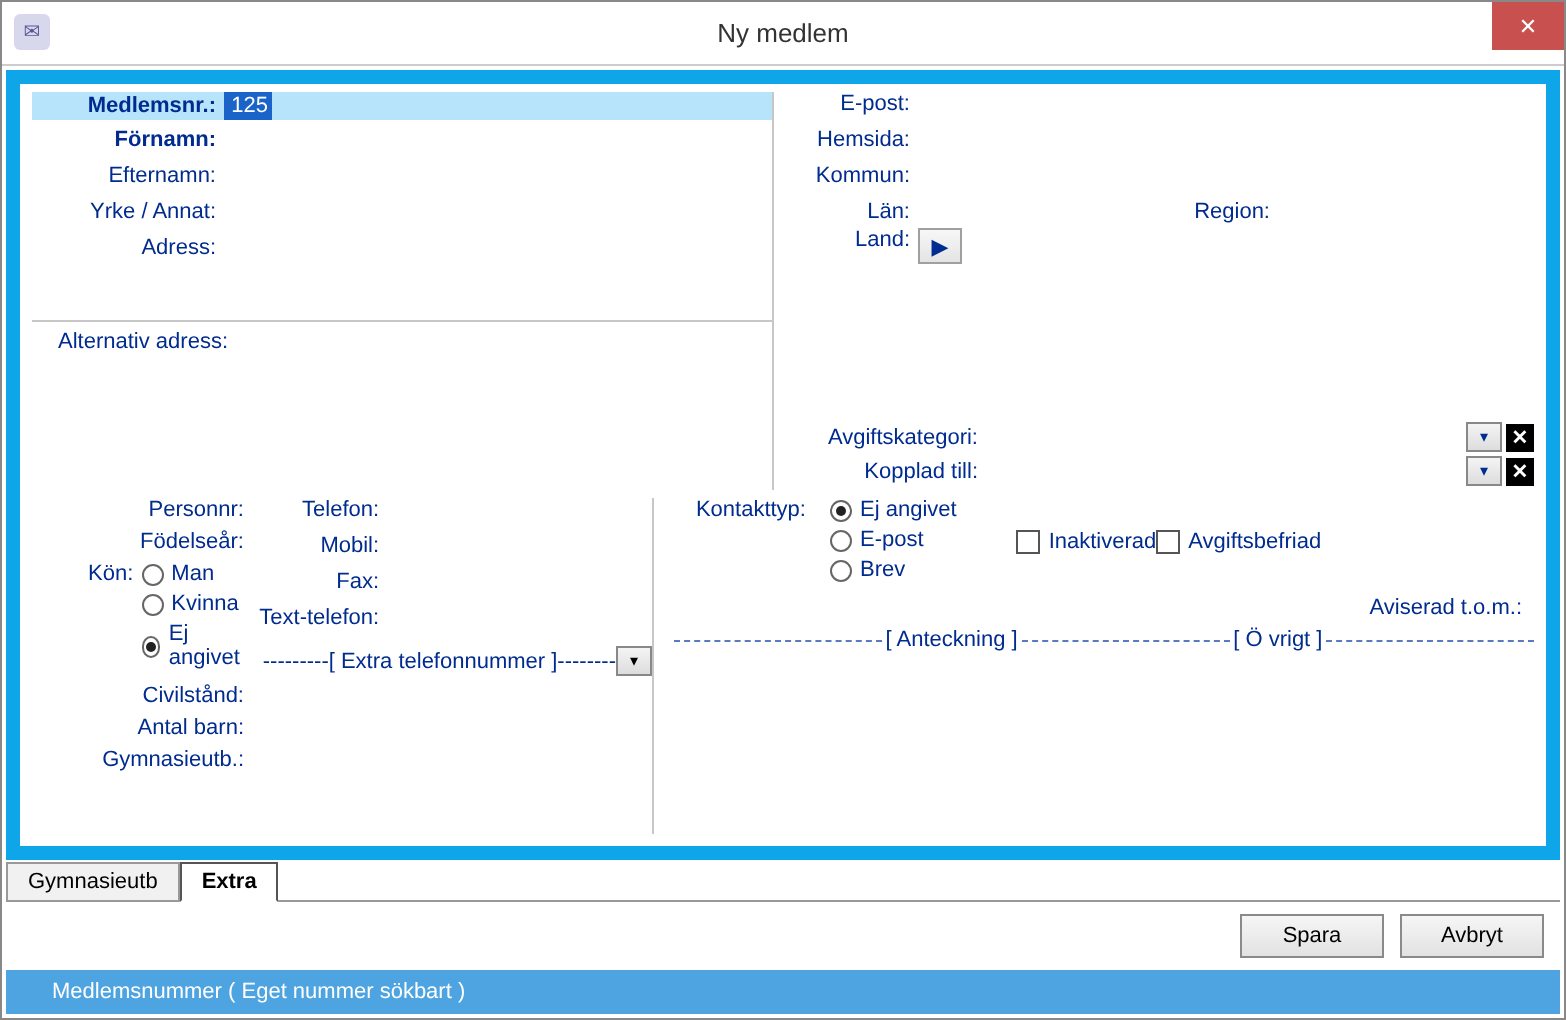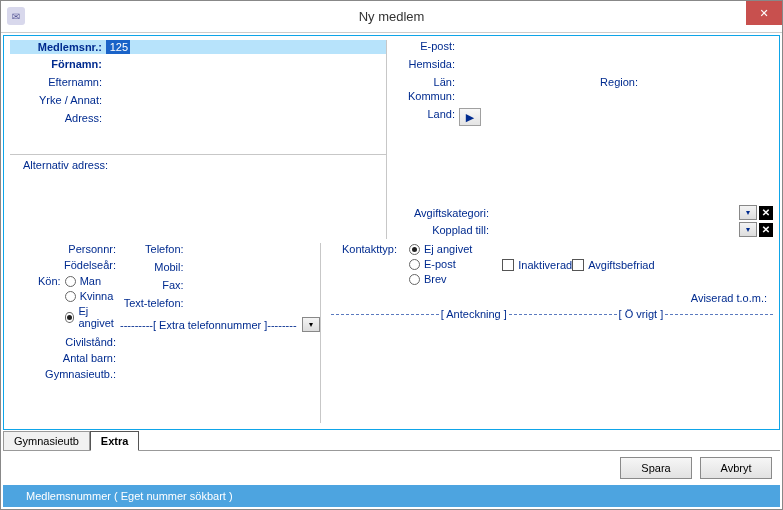--- a/index.html
+++ b/index.html
@@ -3,21 +3,21 @@
 <meta charset="utf-8">
 <style>
 * { box-sizing: border-box; margin: 0; padding: 0; font-family: Tahoma, Arial, sans-serif; font-size: 11px; }
 body { background: #fff; }
 .window { width: 783px; height: 510px; border: 1px solid #888; display: flex; flex-direction: column; position: relative; }
 .titlebar { height: 32px; background: #fff; display: flex; align-items: center; justify-content: center; position: relative; border-bottom: 1px solid #ccc; }
 .titlebar .appicon { position: absolute; left: 6px; top: 6px; width: 18px; height: 18px; border-radius: 3px; background: #d8d8ec; display:flex; align-items:center; justify-content:center; font-size:10px; color:#5a5a99;}
 .titlebar .caption { font-size: 13px; color: #333; }
 .titlebar .close { position: absolute; right: 0; top: 0; width: 36px; height: 24px; background: #c8504e; color: #fff; display: flex; align-items: center; justify-content: center; font-size: 13px; }
 .client { flex: 1; background: #fff; display: flex; flex-direction: column; }
-.form-area { flex: 1; border: 1px solid #0ea5e9; margin: 2px 2px 0 2px; padding: 4px 6px 6px 6px; display: flex; flex-direction: column; }
+.form-area { flex: 1; border: 7px solid #0ea5e9; margin: 2px 2px 0 2px; padding: 4px 6px 6px 6px; display: flex; flex-direction: column; }
 .upper { display: flex; height: 165px; }
 .upper-left { flex: 1; display: flex; flex-direction: column; }
 .row { display: flex; align-items: center; margin-bottom: 2px; }
 .lbl { width: 96px; text-align: right; color: #002b8f; padding-right: 4px; }
 .lbl.bold { font-weight: bold; }
 .val { flex: 1; }
 input[type=text].flat { border: none; border-bottom: 1px solid transparent; width: 100%; height: 16px; outline: none; font-size: 11px; color: #002b8f; }
 .hl { background: #b7e3fb; }
 .hlval { background: #1a63c8; color: #fff; padding: 0 2px; display: inline-block; min-width: 24px; height: 14px; line-height:14px;text-align:right;}
 .radio-col { width: 75px; border-left: 1px solid #c7c7c7; padding: 4px 4px 0 8px; }
@@ -101,31 +101,31 @@
         <div class="upper-right">
           <div class="ur-row">
               <div class="ur-lbl">E-post:</div>
               <div class="ur-mid"><input class="flat" type="text" style=""></div>
             </div>
           <div class="ur-row">
               <div class="ur-lbl">Hemsida:</div>
               <div class="ur-mid"><input class="flat" type="text" style=""></div>
             </div>
           <div class="ur-row">
+              <div class="ur-lbl">Kommun:</div>
+              <div class="ur-mid"><input class="flat" type="text" style=""></div>
+            </div>
+          <div class="ur-row">
             <div class="ur-lbl">Län:</div>
             <div class="ur-mid" style="display:flex;">
                 <div style="flex:1"></div>
                 <div style="width:52px;text-align:right;padding-right:4px;">Region:</div>
                 <div style="flex:1"></div>
               </div>
           </div>
-          <div class="ur-row">
-              <div class="ur-lbl">Kommun:</div>
-              <div class="ur-mid"><input class="flat" type="text" style=""></div>
-            </div>
           <div class="ur-row">
               <div class="ur-lbl">Land:</div>
               <div class="ur-mid"><span class="btn-sq">
                   <span>▶</span>
                 </span></div>
             </div>
           <div style="flex:1"></div>
         </div>
       </div>
 
@@ -185,21 +185,21 @@
             </div>
           <div class="tel-row">
               <span class="tel-lbl">Fax:</span>
               <input class="flat" type="text" style="">
             </div>
           <div class="tel-row">
               <span class="tel-lbl">Text-telefon:</span>
               <input class="flat" type="text" style="">
             </div>
           <div class="tel-row" style="margin-top:4px">
-              <span style="color:#002b8f;flex:1;text-align:left">---------[ Extra telefonnummer ]--------</span>
+              <span style="color:#002b8f;flex:1;text-align:right">---------[ Extra telefonnummer ]--------</span>
               <span class="dd-btn">▾</span>
             </div>
         </div>
         <div class="mid-right">
           <div class="contact-row">
             <div style="width:70px;text-align:right;color:#002b8f;padding-right:4px">Kontakttyp:</div>
             <div class="ct-radio-col">
               <div class="radio">
                   <span class="r-outer">
                     <span class="r-inner"></span>

